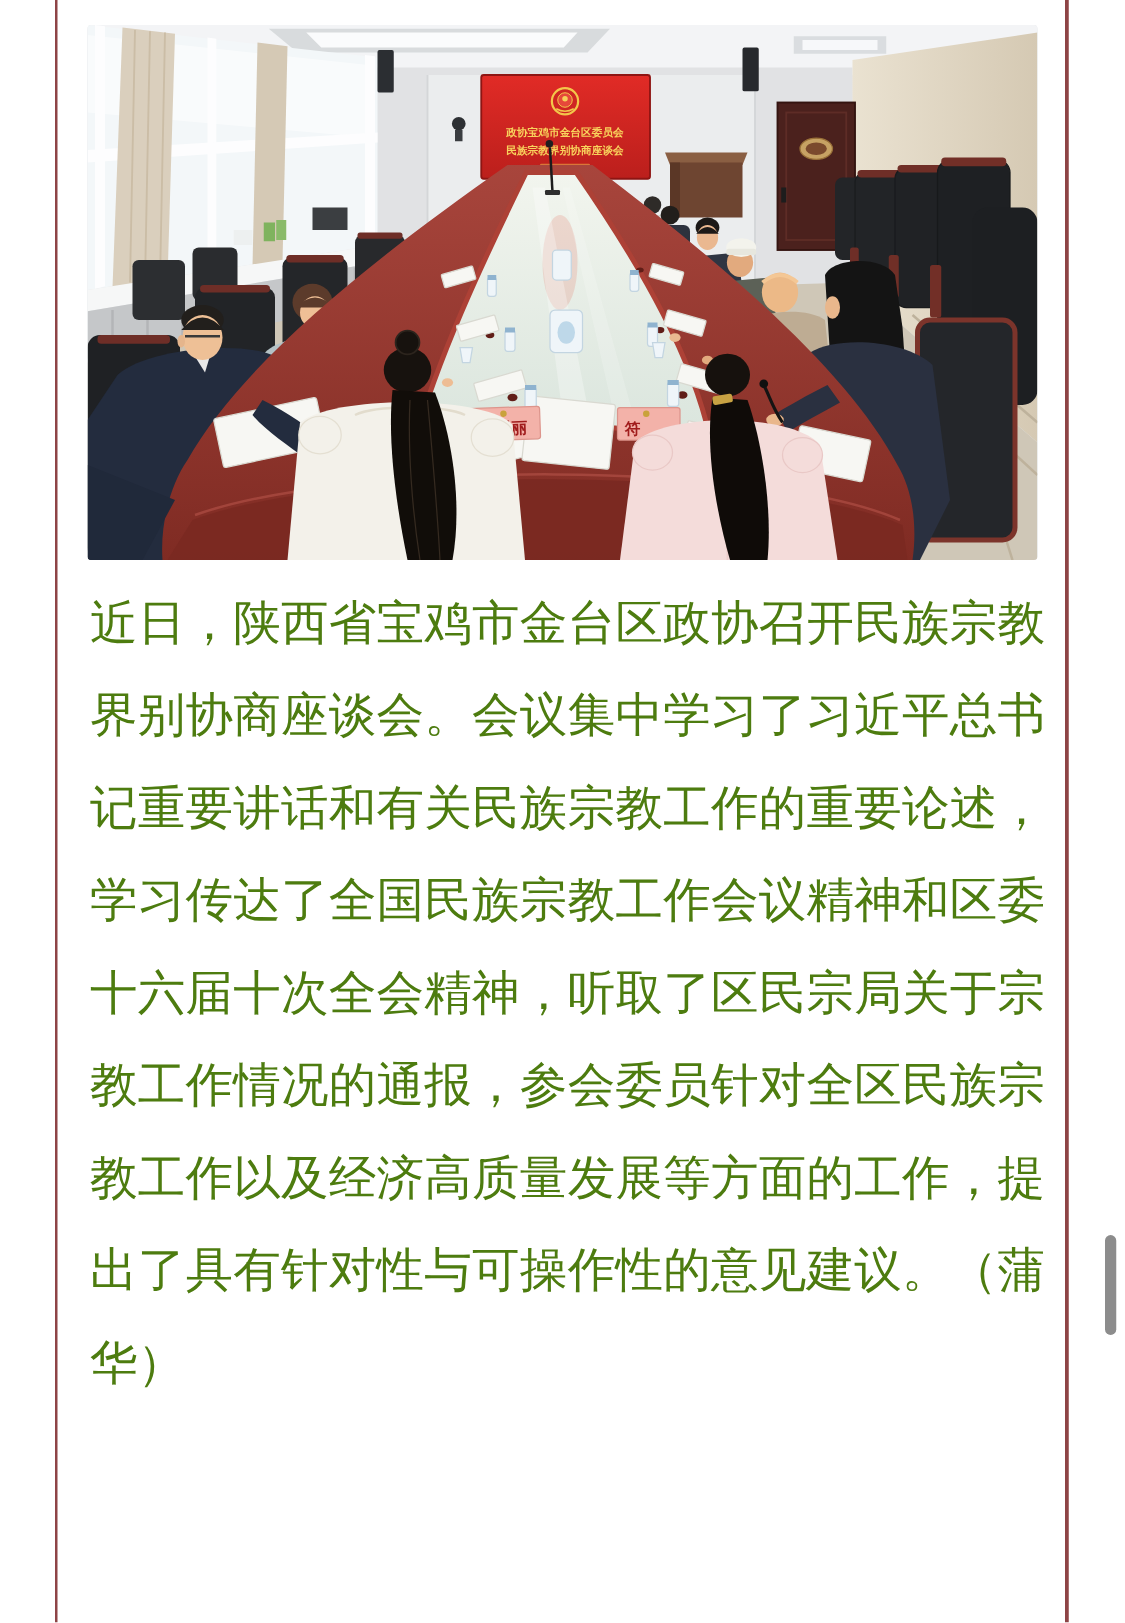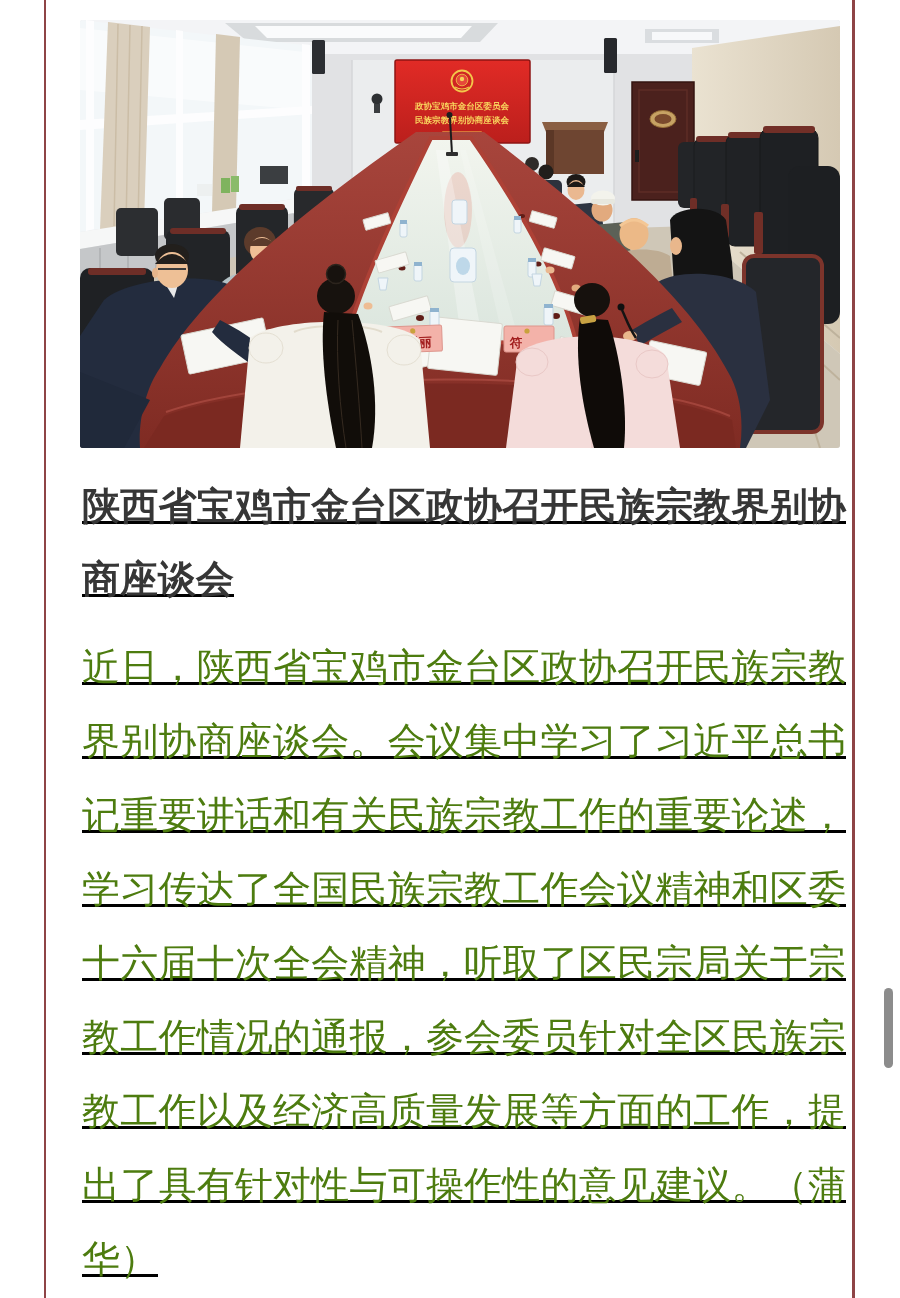--- a/index.html
+++ b/index.html
@@ -8,21 +8,21 @@
     background:#ffffff;
     font-family:"Liberation Sans","DejaVu Sans",sans-serif;
   }
   .rule{position:absolute;top:0;height:1298px;}
   .rule-left{left:44px;width:2px;background:#8e4446;}
   .rule-right{left:852px;width:3px;background:#8e4446;}
   .scroll-thumb{
     position:absolute;left:884px;top:988px;width:9px;height:80px;
     background:#8c8c8c;border-radius:5px;
   }
-  .article{position:absolute;left:80px;top:0;width:764px;text-decoration:underline;}
+  .article{position:absolute;left:70px;top:0;width:764px;}
   .photo-wrap{
     margin-top:20px;width:760px;height:428px;
     border-radius:3px;overflow:hidden;background:#e8e9eb;
   }
   .photo-wrap svg{display:block;}
   h1.title{
     margin:22px 0 0 2px;width:764px;
     font-size:38px;line-height:73px;font-weight:700;color:#363636;
     text-align:justify;letter-spacing:0;
   }
@@ -336,16 +336,15 @@
         <ellipse cx="452" cy="342" rx="16" ry="14" fill="#f4dcda" stroke="#e9c8c6"></ellipse>
         <ellipse cx="572" cy="344" rx="16" ry="14" fill="#f4dcda" stroke="#e9c8c6"></ellipse>
         <line x1="512" y1="330" x2="512" y2="428" stroke="#eccdca" stroke-width="1.5"></line>
         <ellipse cx="512" cy="280" rx="18" ry="17" fill="#16110d"></ellipse>
         <path d="M500,298 C494,336 502,386 514,428 L544,428 C548,388 540,334 528,300 Z" fill="#0f0b08"></path>
         <rect x="500" y="296" width="16" height="7" rx="2" transform="rotate(-10 508 299)" fill="#c8a243"></rect>
       </g>
     </svg>
   </div>
 
-  <h1 class="title">陕西省宝鸡市金台区政协召开民族宗教界别协商座谈会</h1>
   <p class="body-text">近日，陕西省宝鸡市金台区政协召开民族宗教界别协商座谈会。会议集中学习了习近平总书记重要讲话和有关民族宗教工作的重要论述，学习传达了全国民族宗教工作会议精神和区委十六届十次全会精神，听取了区民宗局关于宗教工作情况的通报，参会委员针对全区民族宗教工作以及经济高质量发展等方面的工作，提出了具有针对性与可操作性的意见建议。（蒲华）</p>
 
 </div>
 
 </body></html>

